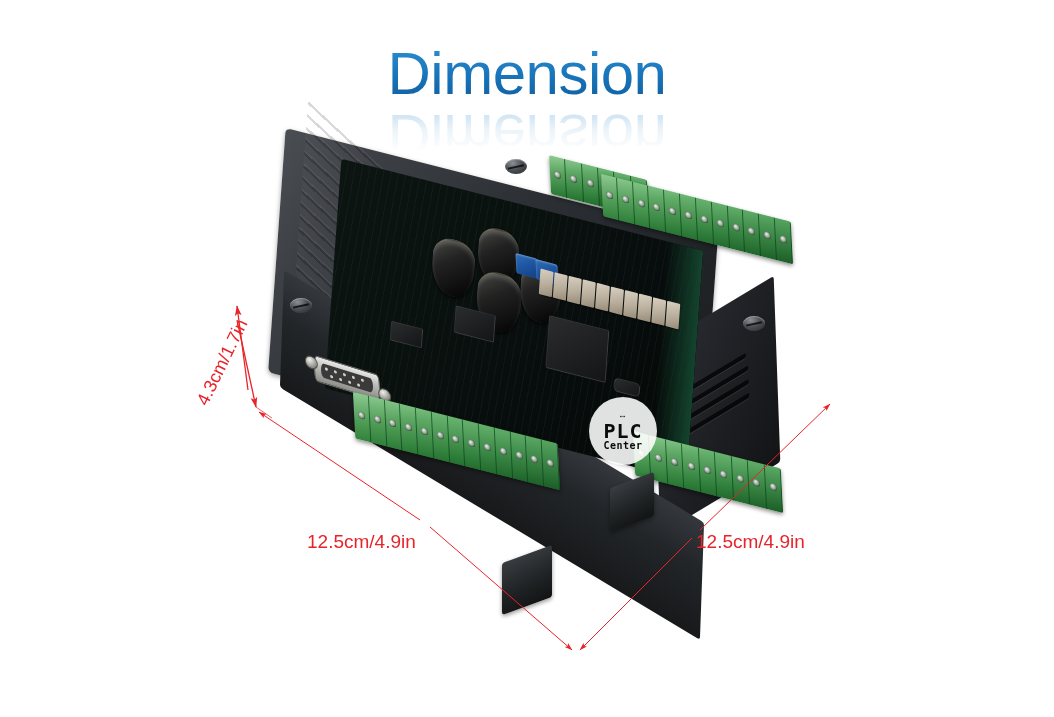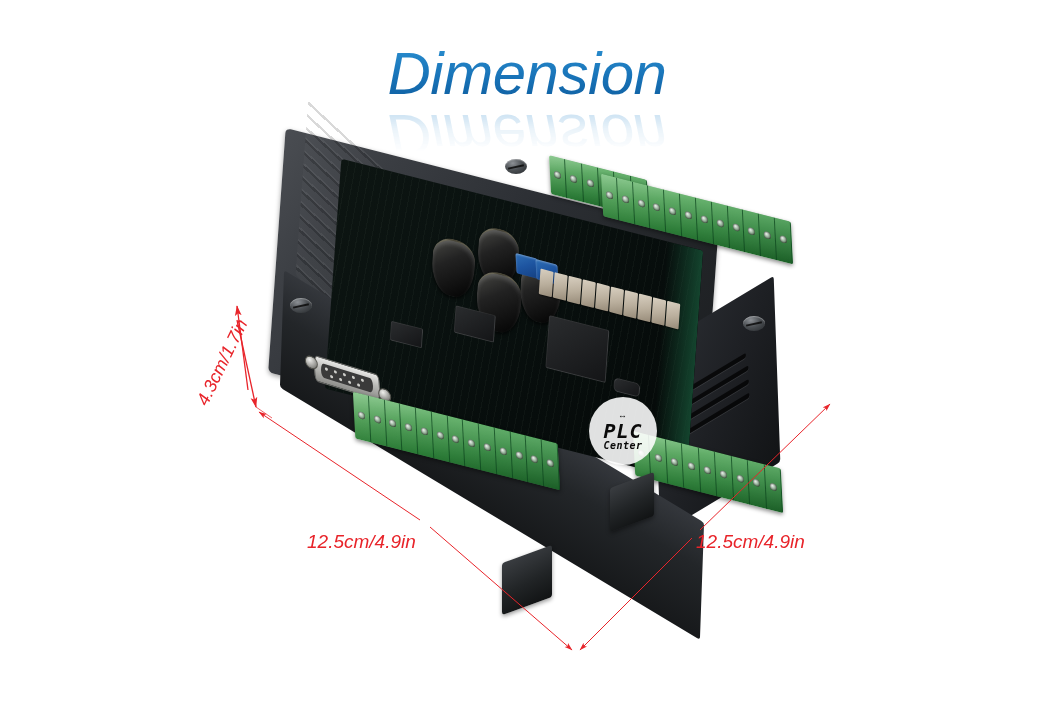--- a/index.html
+++ b/index.html
@@ -9,21 +9,20 @@
   }
   body {
     font-family: "Liberation Sans", sans-serif;
   }
   #page {
     position: relative;
     width: 1054px;
     height: 717px;
     background: #ffffff;
     overflow: hidden;
-    font-style: italic;
   }
 
   
   #title-block {
     position: absolute;
     left: 0;
     top: 44px;
     width: 1054px;
     text-align: center;
     pointer-events: none;

